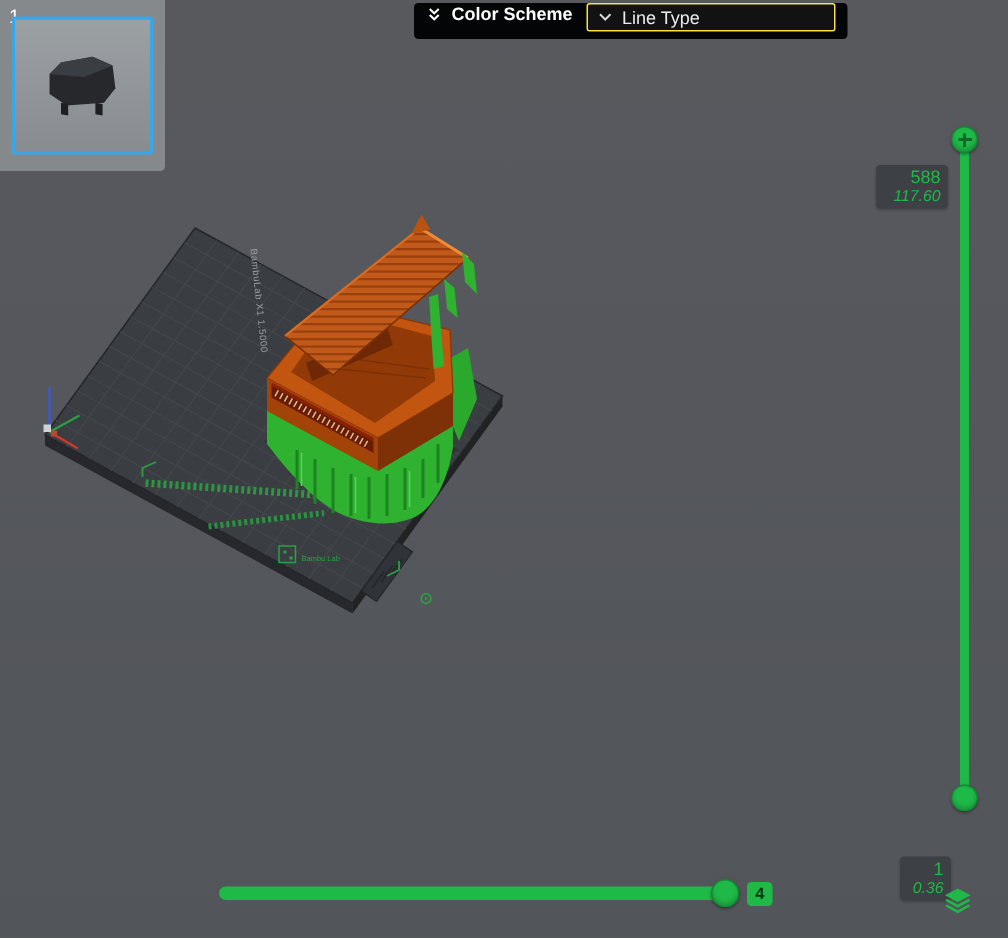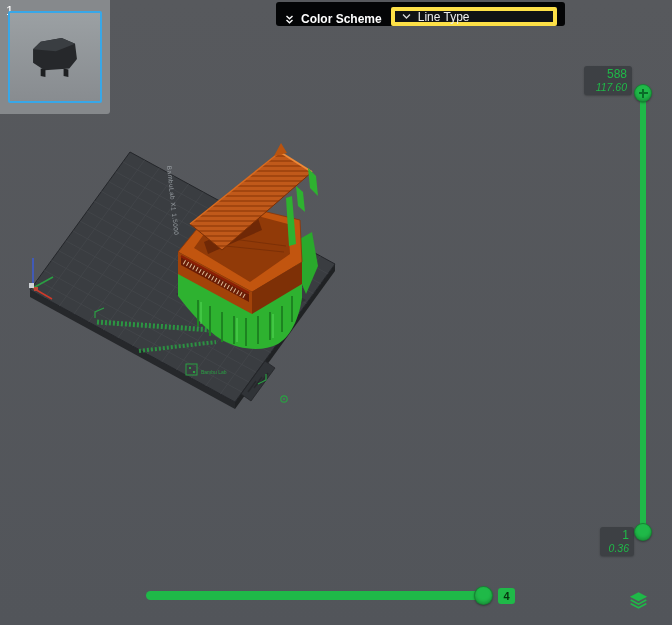--- a/index.html
+++ b/index.html
@@ -25,44 +25,44 @@
   .thumb-panel{position:absolute;left:0;top:0;width:110px;height:114px;
     background:#86898c;border-radius:0 0 3px 0;z-index:5;}
   .thumb-num{position:absolute;left:6px;top:3px;color:#ffffff;font-size:13px;}
   .thumb-box{position:absolute;left:8px;top:11px;width:94px;height:92px;
     border:2px solid var(--selection-blue);border-radius:2px;
     background:linear-gradient(180deg,#9ba0a3 0%,#888c90 100%);
     display:flex;align-items:center;justify-content:center;cursor:pointer;}
 
   
   .topbar{position:absolute;left:276px;top:2px;width:289px;height:24px;
-    background:var(--topbar-black);border-radius:3px;display:flex;align-items:flex-end;
+    background:var(--topbar-black);border-radius:3px;display:flex;align-items:flex-start;
     color:#fff;z-index:5;padding:0 6px;}
   .cs-icon{width:14px;height:14px;display:flex;align-items:center;justify-content:center;cursor:pointer;}
   .cs-label{font-size:12px;font-weight:bold;margin-left:5px;white-space:nowrap;}
   .lt-select{margin-left:9px;margin-right:2px;flex:1;height:19px;background:#101214;
-    border:4px solid #fde047;border-radius:2px;display:flex;align-items:center;
+    border:1px solid #fde047;border-radius:2px;display:flex;align-items:center;
     padding:0 6px;cursor:pointer;}
   .lt-label{font-size:12px;color:#ececec;margin-left:6px;}
 
   
   .vtrack{position:absolute;left:640px;top:94px;width:6px;height:438px;
     background:var(--accent-green);border-radius:3px;z-index:5;cursor:pointer;}
   .vhandle{position:absolute;width:18px;height:18px;border-radius:50%;
     background:var(--accent-green);border:1px solid rgba(0,0,0,0.28);
     box-shadow:0 1px 2px rgba(0,0,0,0.35), inset 0 -2px 3px rgba(0,0,0,0.18);
     z-index:6;cursor:grab;display:flex;align-items:center;justify-content:center;}
   .vhandle-top{left:634px;top:84px;}
   .vhandle-bottom{left:634px;top:523px;}
   .plus{position:relative;width:9px;height:9px;}
   .plus::before{content:"";position:absolute;left:0;top:3.6px;width:9px;height:1.8px;background:#0a6b28;}
   .plus::after{content:"";position:absolute;left:3.6px;top:0;width:1.8px;height:9px;background:#0a6b28;}
   .vbadge{position:absolute;background:var(--badge-bg);border-radius:3px;
     color:var(--accent-green);text-align:right;padding:2px 5px;z-index:5;
-    box-shadow:0 1px 2px rgba(0,0,0,0.25);}
+    box-shadow:0 1px 2px rgba(0,0,0,0.25);margin-top:44px;}
   .vbadge-top{left:584px;top:66px;width:48px;}
   .vbadge-bottom{left:600px;top:527px;width:34px;}
   .vbadge .l1{font-size:12px;line-height:13px;}
   .vbadge .l2{font-size:10.5px;line-height:12px;font-style:italic;}
 
   
   .htrack{position:absolute;left:146px;top:591px;width:346px;height:9px;
     background:var(--accent-green);border-radius:5px;z-index:5;cursor:pointer;}
   .hhandle{position:absolute;left:474px;top:586px;width:19px;height:19px;border-radius:50%;
     background:var(--accent-green);border:1px solid rgba(0,0,0,0.28);

